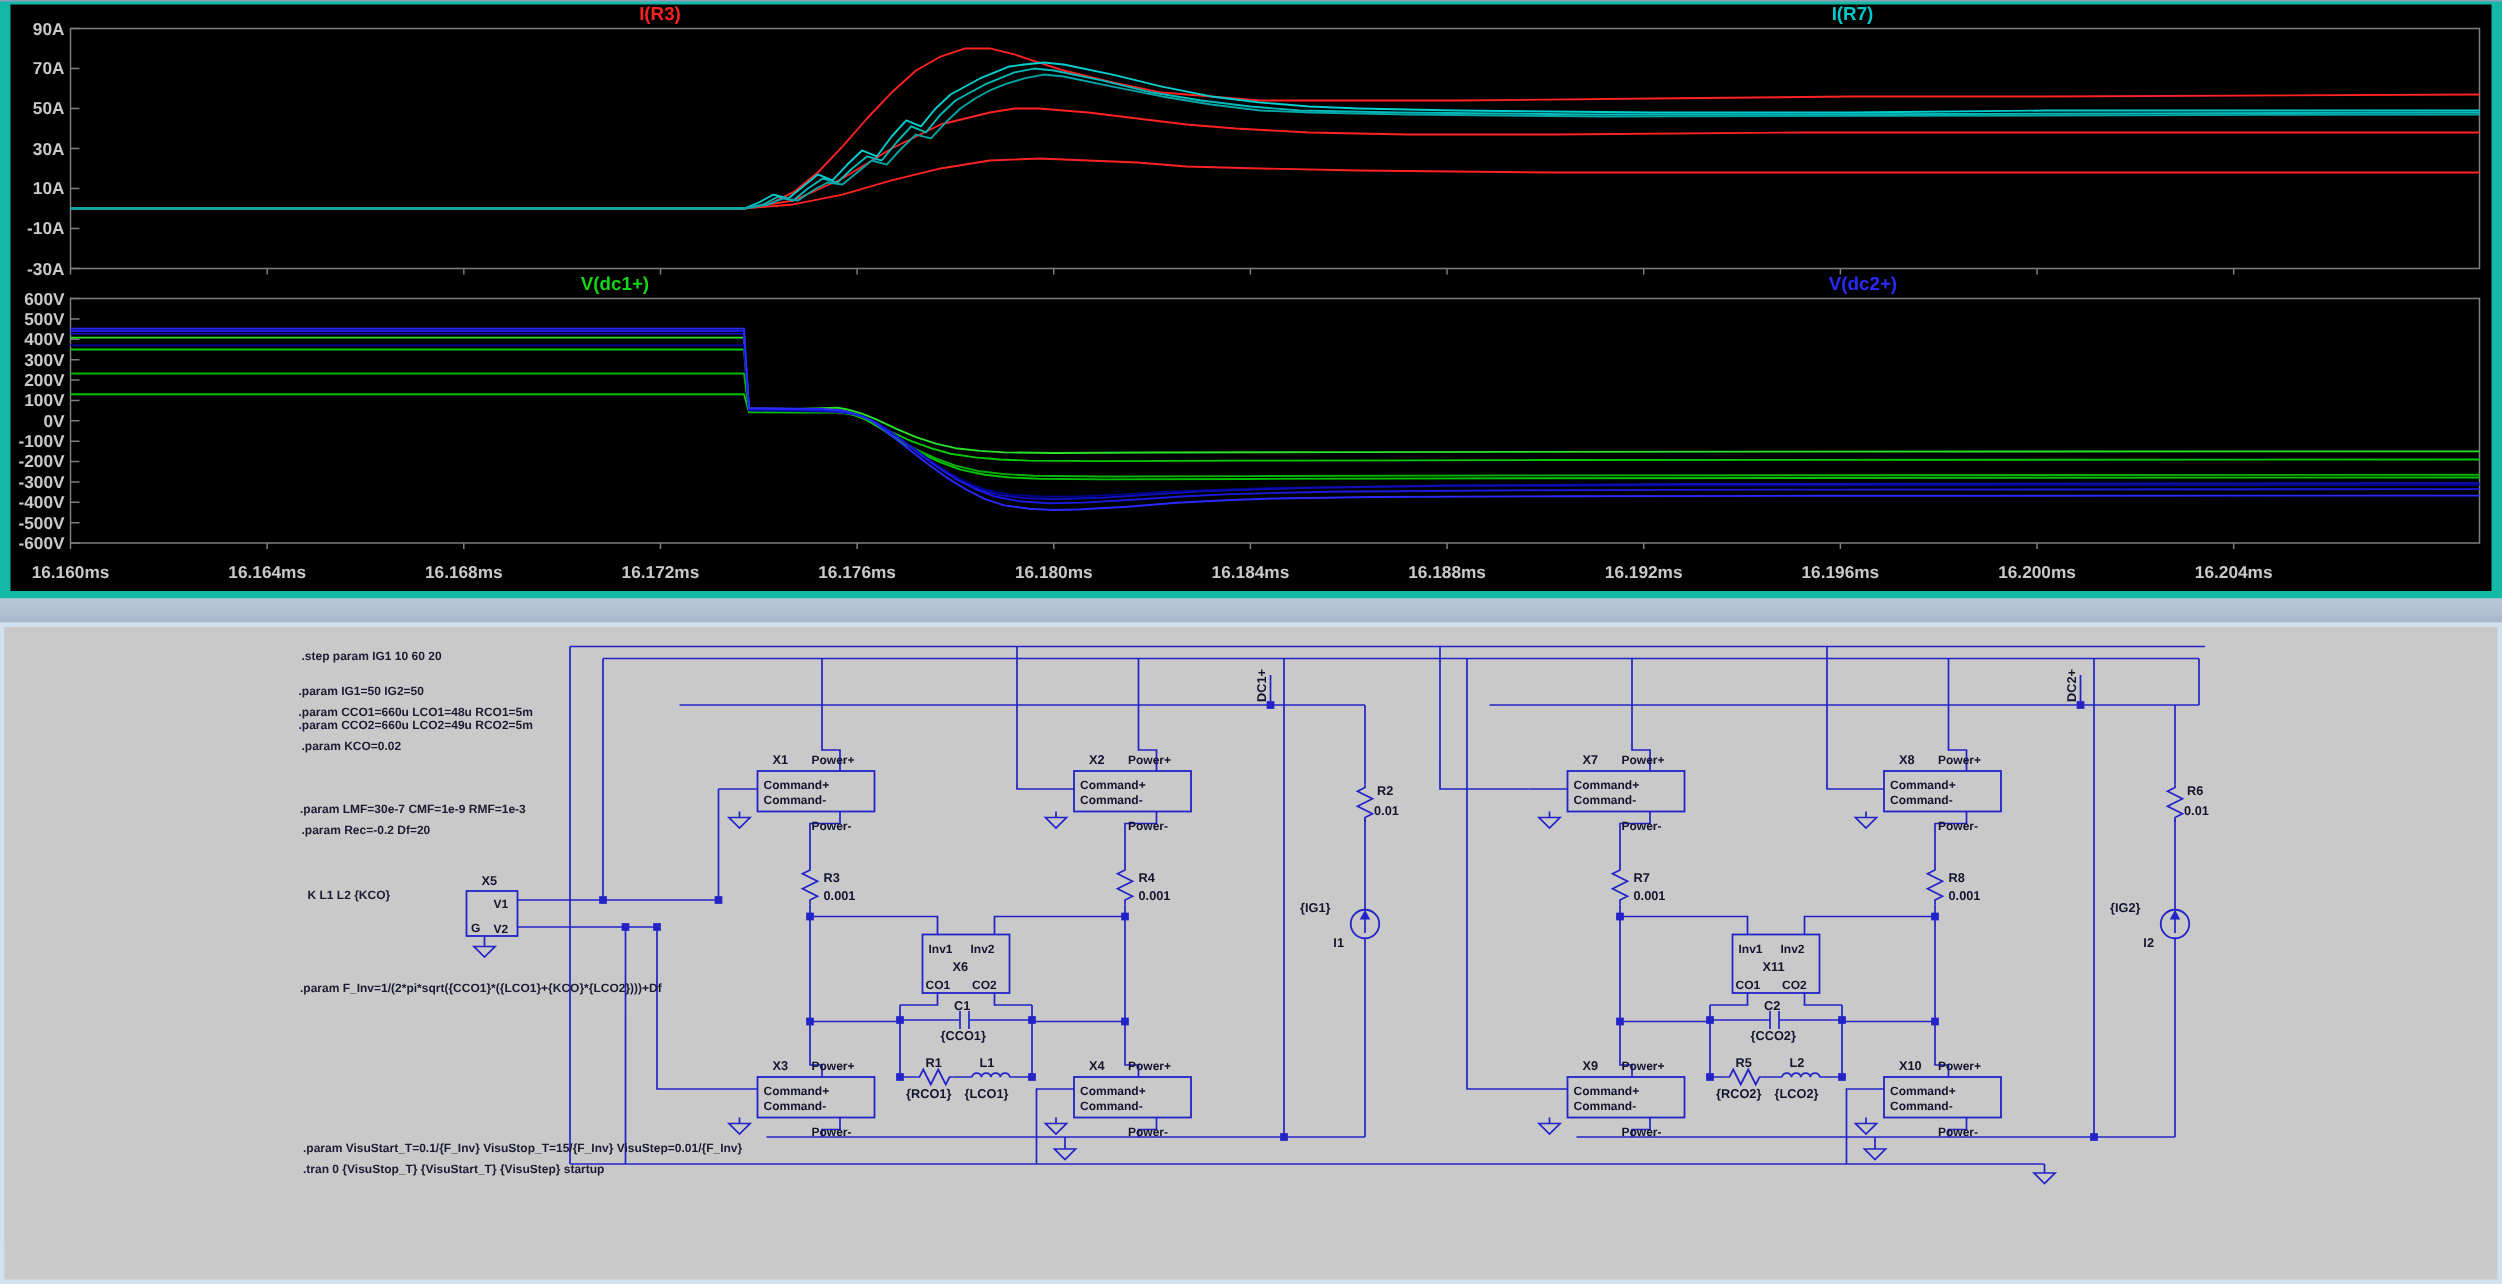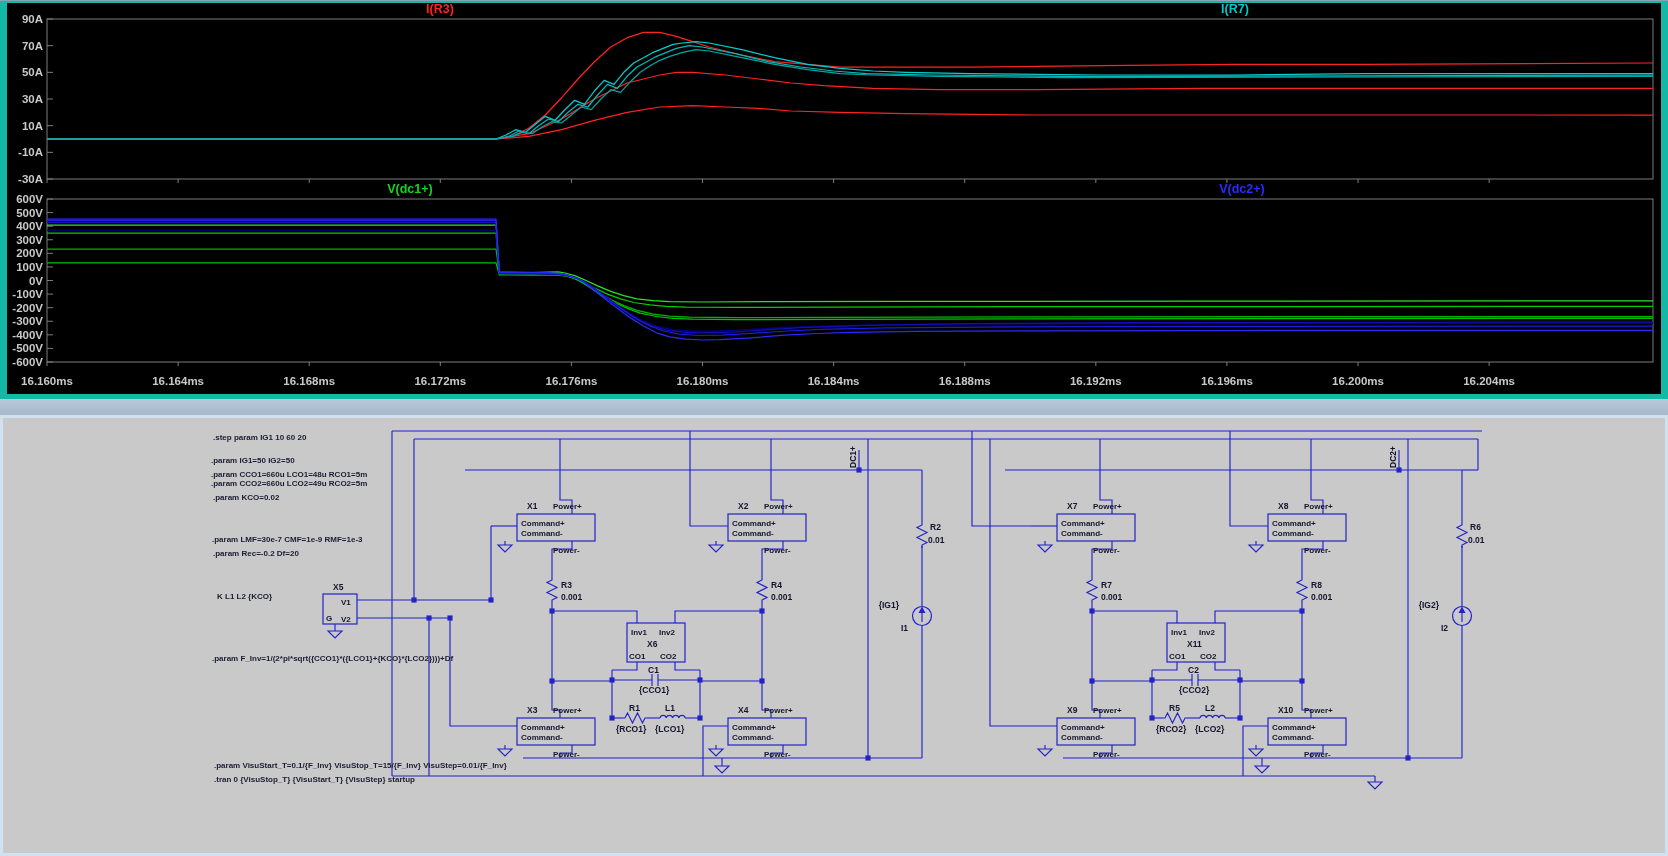--- a/index.html
+++ b/index.html
@@ -24,21 +24,21 @@
     box-sizing:border-box;border:3px solid #d2e1f0;background:#c9c9c9;}
   #schem-titlebar{height:24px;background:linear-gradient(#f6fafd,#dce9f5);
     border-bottom:1px solid #aebfcf;display:flex;align-items:center;position:relative;}
   #schem-title{color:#8b949c;font-size:12px;margin-left:6px;}
   #app-icon{width:16px;height:16px;margin-left:6px;display:inline-block;}
   .winbtns{position:absolute;right:8px;top:3px;display:flex;gap:4px;}
   .winbtn{width:28px;height:17px;border:1px solid #93a5b5;border-radius:2px;
     background:linear-gradient(#ffffff,#e4ebf2);color:#45525e;
     font:bold 10px "Liberation Sans",sans-serif;display:flex;align-items:center;justify-content:center;cursor:default;}
   .winbtn.close{background:linear-gradient(#f7e3e3,#eccaca);}
-  #schem-canvas{position:relative;width:1410px;height:411px;background:#c9c9c9;padding-left:12px;}
+  #schem-canvas{position:relative;width:1410px;height:411px;background:#c9c9c9;}
   #schem-svg{display:block;}
   .wire{stroke:#2323c8;stroke-width:1.15;fill:none;}
   .comp{stroke:#2323c8;stroke-width:1.2;fill:none;}
   .dot{fill:#2323c8;}
   .dir{font:bold 8px "Liberation Sans",sans-serif;fill:#1b1b33;}
   .lbl{font:bold 8.5px "Liberation Sans",sans-serif;fill:#14142e;}
   .pin{font:bold 8px "Liberation Sans",sans-serif;fill:#14142e;}
 </style>
 </head>
 <body>

